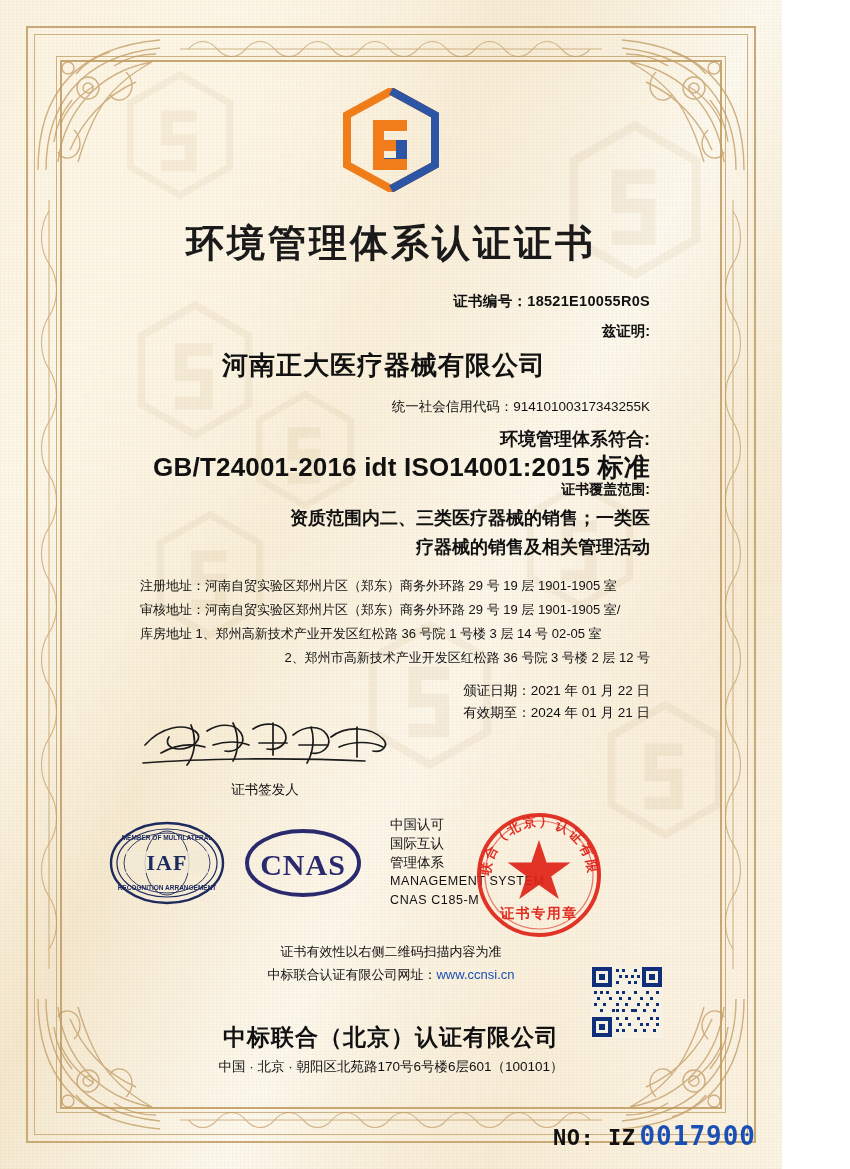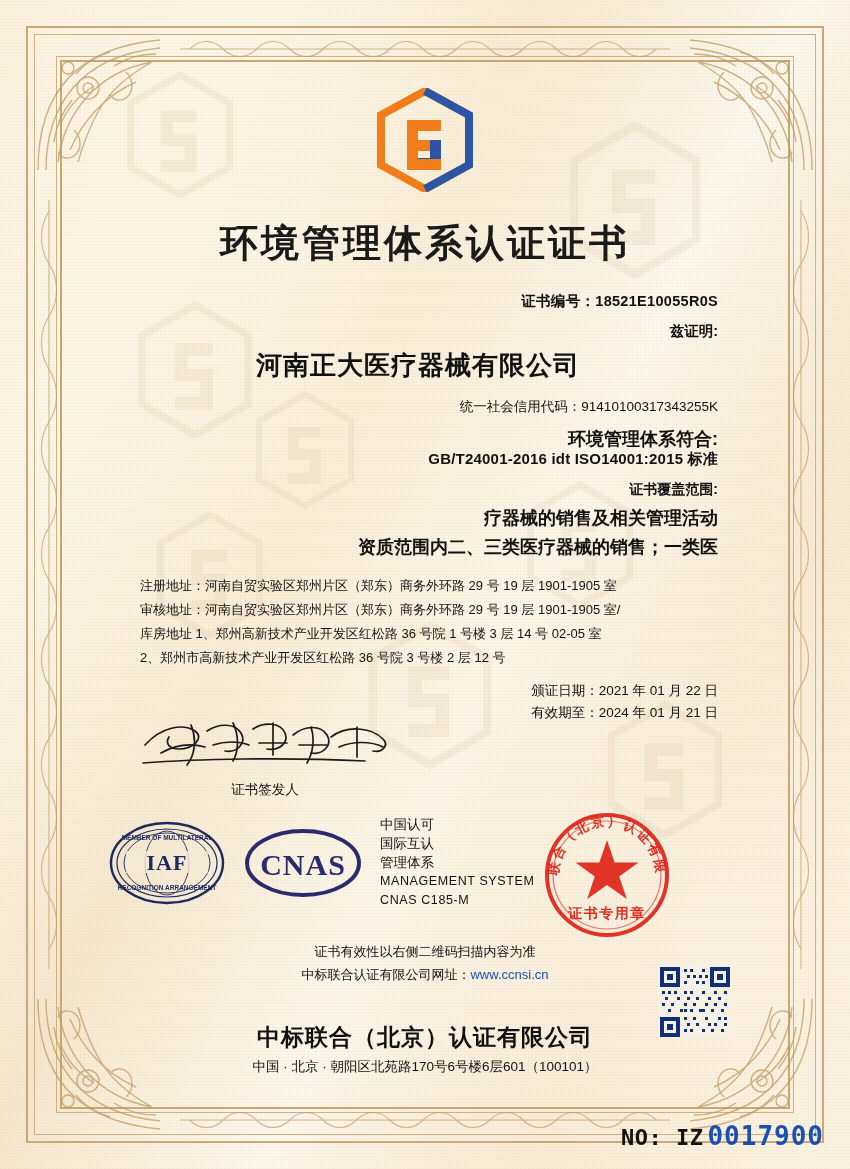--- a/index.html
+++ b/index.html
@@ -5,21 +5,21 @@
   html, body {
     margin: 0;
     padding: 0;
     background: #ffffff;
   }
   body {
     font-family: "Liberation Sans", sans-serif;
   }
   .cert-page {
     position: relative;
-    width: 850px;
+    width: 782px;
     height: 1169px;
     overflow: hidden;
     background:
       radial-gradient(ellipse at 20% 15%, #fdf6e6 0%, rgba(253,246,230,0) 55%),
       radial-gradient(ellipse at 85% 80%, #fbf2e2 0%, rgba(251,242,226,0) 50%),
       linear-gradient(115deg, #f7ecd6 0%, #fdf8ec 18%, #f4e7cd 38%, #fdf9ef 58%, #f3e5c9 78%, #fbf5e6 100%);
   }
   
   .paper-texture {
     position: absolute;
@@ -174,21 +174,21 @@
     right: 72px;
     top: 367px;
     font-size: 18px;
     font-weight: bold;
     color: #111;
   }
   .standard {
     position: absolute;
     right: 72px;
     top: 390px;
-    font-size: 15px;
+    font-size: 26px;
     font-weight: bold;
     color: #111;
     letter-spacing: 0.2px;
   }
   .scope-label {
     position: absolute;
     right: 72px;
     top: 421px;
     font-size: 14px;
     font-weight: bold;
@@ -210,21 +210,21 @@
     position: absolute;
     left: 80px;
     right: 72px;
     top: 514px;
     font-size: 13px;
     color: #111;
     line-height: 24px;
     text-align: left;
   }
   .addr-block .ln { white-space: nowrap; }
-  .addr-block .indent { }
+  .addr-block .indent { text-align: right; }
 
   .dates {
     position: absolute;
     right: 72px;
     top: 620px;
     text-align: right;
     font-size: 13.5px;
     color: #111;
     line-height: 22px;
   }
@@ -250,21 +250,21 @@
     left: 48px;
     top: 755px;
     display: flex;
     align-items: center;
     gap: 18px;
   }
   .cnas-text {
     font-size: 13.5px;
     color: #111;
     line-height: 19px;
-    margin-left: 0;
+    margin-left: 10px;
     white-space: nowrap;
   }
   .cnas-text .small {
     font-size: 12.5px;
     letter-spacing: 0.6px;
   }
 
   
   .seal {
     position: absolute;
@@ -534,22 +534,22 @@
 
     <div class="uscc">
       <span>统一社会信用代码：</span><span>91410100317343255K</span>
     </div>
 
     <div class="conform-label">环境管理体系符合:</div>
     <div class="standard">GB/T24001-2016 idt ISO14001:2015 标准</div>
 
     <div class="scope-label">证书覆盖范围:</div>
     <div class="scope-lines">
+      <div>资质范围内二、三类医疗器械的销售；一类医</div>
       <div>疗器械的销售及相关管理活动</div>
-      <div>资质范围内二、三类医疗器械的销售；一类医</div>
     </div>
 
     <div class="addr-block">
       <div class="ln">注册地址：河南自贸实验区郑州片区（郑东）商务外环路 29 号 19 层 1901-1905 室</div>
       <div class="ln">审核地址：河南自贸实验区郑州片区（郑东）商务外环路 29 号 19 层 1901-1905 室/</div>
       <div class="ln">库房地址 1、郑州高新技术产业开发区红松路 36 号院 1 号楼 3 层 14 号 02-05 室</div>
       <div class="ln indent">2、郑州市高新技术产业开发区红松路 36 号院 3 号楼 2 层 12 号</div>
     </div>
 
     <div class="dates">

